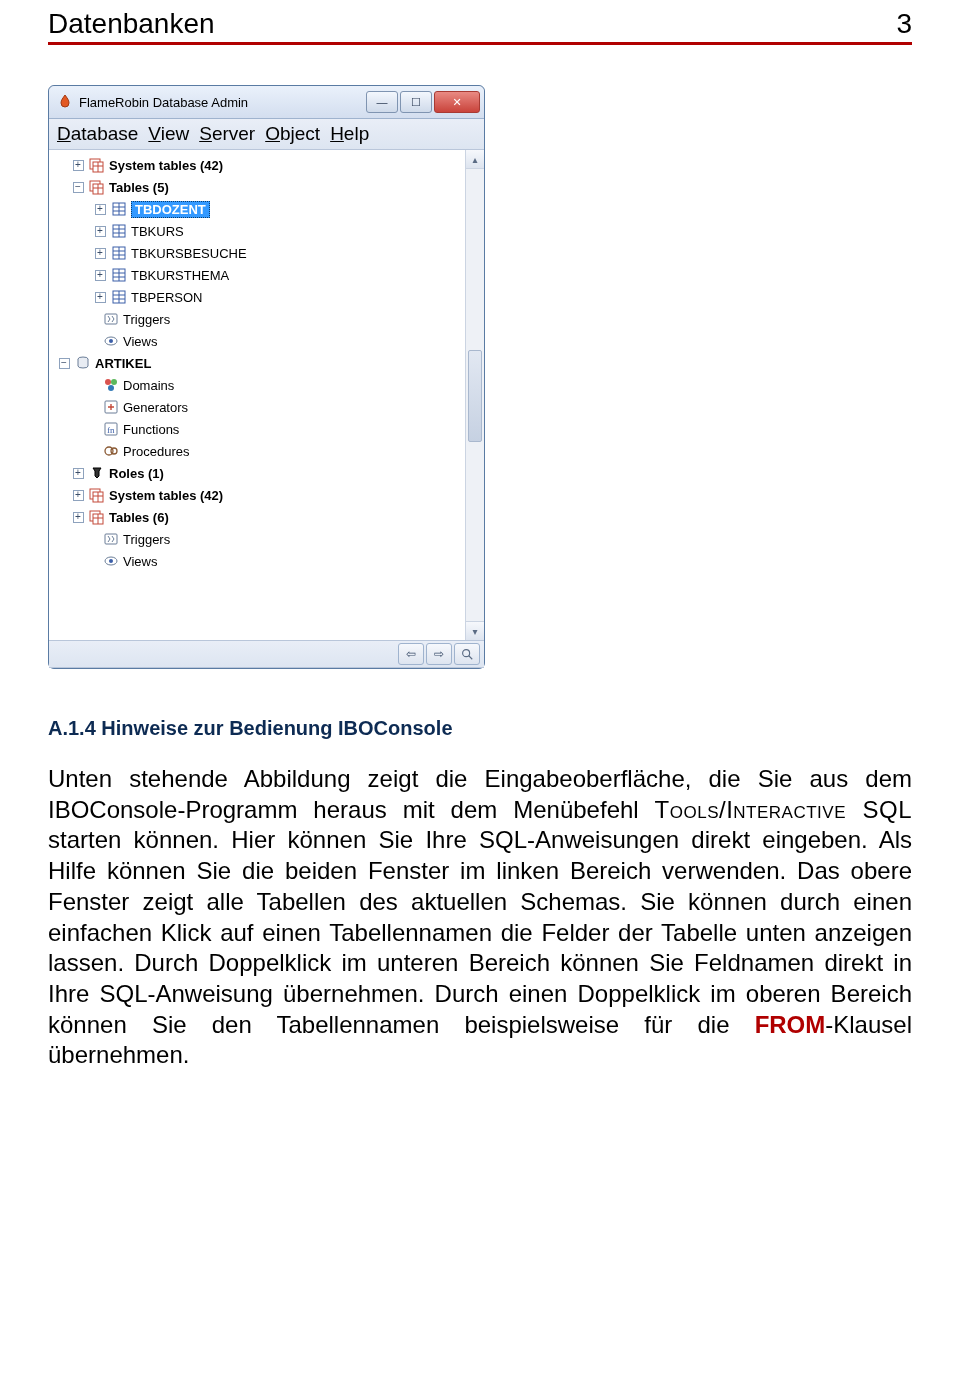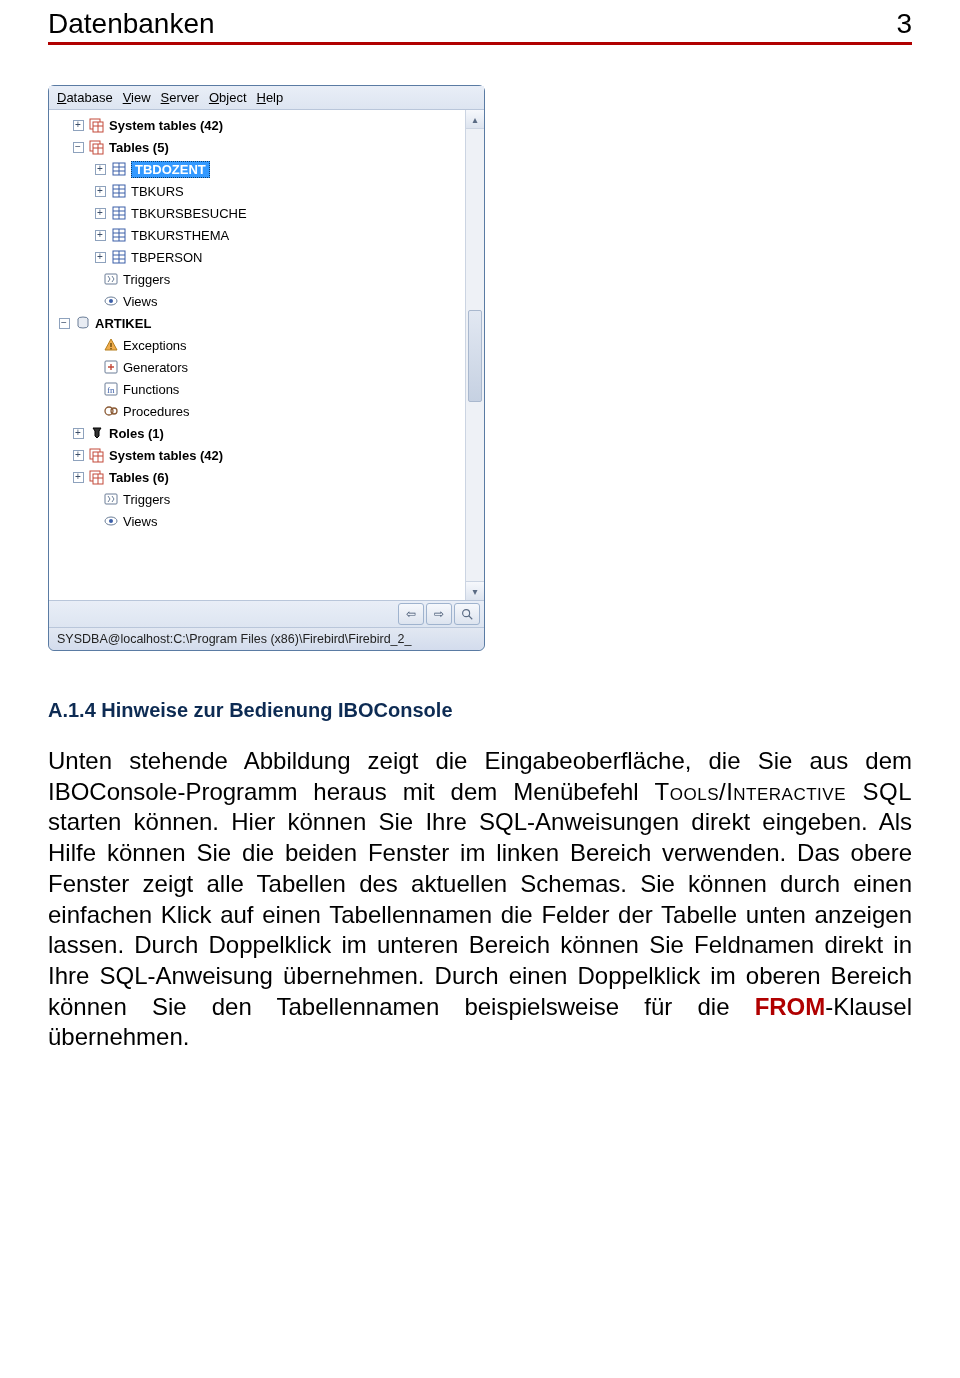--- a/index.html
+++ b/index.html
@@ -76,21 +76,21 @@
   .winbtn.close {
     width: 44px;
     background: linear-gradient(#e98a83, #c9433b);
     color: #fff;
     border-color: #a83a33;
   }
   .menubar {
     display: flex;
     gap: 10px;
     padding: 4px 8px;
-    font-size: 13px;
+    font-size: 19px;
     color: #000;
     background: linear-gradient(#e9eef7, #dde5f1);
     border-bottom: 1px solid #b9c6da;
   }
   .menubar span u { text-decoration: underline; }
   .tree-wrap {
     display: flex;
     background: #fff;
     height: 490px;
     border-bottom: 1px solid #b9c6da;
@@ -297,20 +297,33 @@
 
 <div class="page">
 
   <div class="page-header">
     <span>Datenbanken</span>
     <span>3</span>
   </div>
   <div class="page-rule"></div>
 
   <div class="window">
+    <div class="titlebar">
+      <span class="title-icon">
+          <svg>
+            <use href="#ic-flame"></use>
+          </svg>
+        </span>
+      <span class="title-text">FlameRobin Database Admin</span>
+      <div class="winbtns">
+        <div class="winbtn">—</div>
+        <div class="winbtn">☐</div>
+        <div class="winbtn close">✕</div>
+      </div>
+    </div>
     <div class="menubar">
       <span><u>D</u>atabase</span>
       <span><u>V</u>iew</span>
       <span><u>S</u>erver</span>
       <span><u>O</u>bject</span>
       <span><u>H</u>elp</span>
     </div>
 
     <div class="tree-wrap">
       <div class="tree">
@@ -423,24 +436,24 @@
                 <use href="#ic-db"></use>
               </svg>
             </span>
           <span class="label bold">ARTIKEL</span>
         </div>
 
         <div class="row" style="padding-left:32px">
           <span class="gutter"></span>
           <span class="node-icon">
               <svg>
-                <use href="#ic-warn"></use>
-              </svg>
-            </span>
-          <span class="label">Exceptions</span>
+                <use href="#ic-domains"></use>
+              </svg>
+            </span>
+          <span class="label">Domains</span>
         </div>
         <div class="row" style="padding-left:32px">
           <span class="gutter"></span>
           <span class="node-icon">
               <svg>
                 <use href="#ic-gen"></use>
               </svg>
             </span>
           <span class="label">Generators</span>
         </div>
@@ -525,23 +538,20 @@
     <div class="navbar">
       <div class="navbtn">⇦</div>
       <div class="navbtn">⇨</div>
       <div class="navbtn">
           <svg width="14" height="14">
             <use href="#ic-search"></use>
           </svg>
         </div>
     </div>
 
-    <div class="statusbar">
-      <span>SYSDBA@localhost:C:\Program Files (x86)\Firebird\Firebird_2_</span>
-    </div>
   </div>
 
   <div class="section-title">A.1.4  Hinweise zur Bedienung IBOConsole</div>
   <p class="body-text">
     <span>Unten stehende Abbildung zeigt die Eingabeoberfläche, die Sie aus dem IBOConsole-Programm heraus mit dem Menübefehl </span><span class="smallcaps">Tools/Interactive SQL</span><span> starten können. Hier können Sie Ihre SQL-Anweisungen direkt eingeben. Als Hilfe können Sie die beiden Fenster im linken Bereich verwenden. Das obere Fenster zeigt alle Tabellen des aktuellen Schemas. Sie können durch einen einfachen Klick auf einen Tabellennamen die Felder der Tabelle unten anzeigen lassen. Durch Doppelklick im unteren Bereich können Sie Feldnamen direkt in Ihre SQL-Anweisung übernehmen. Durch einen Doppelklick im oberen Bereich können Sie den Tabellennamen beispielsweise für die </span><span class="kw-from">FROM</span><span>-Klausel übernehmen.</span>
   </p>
 
 </div>
 
 </body></html>

